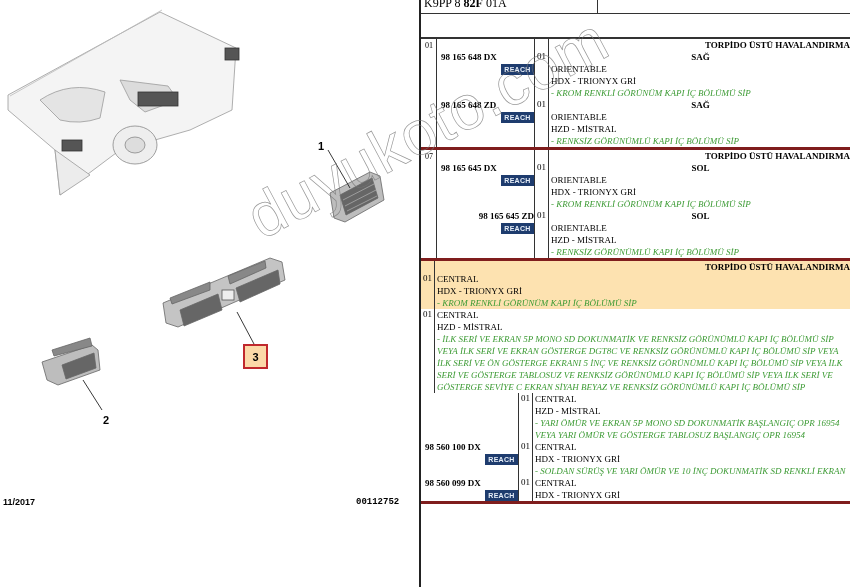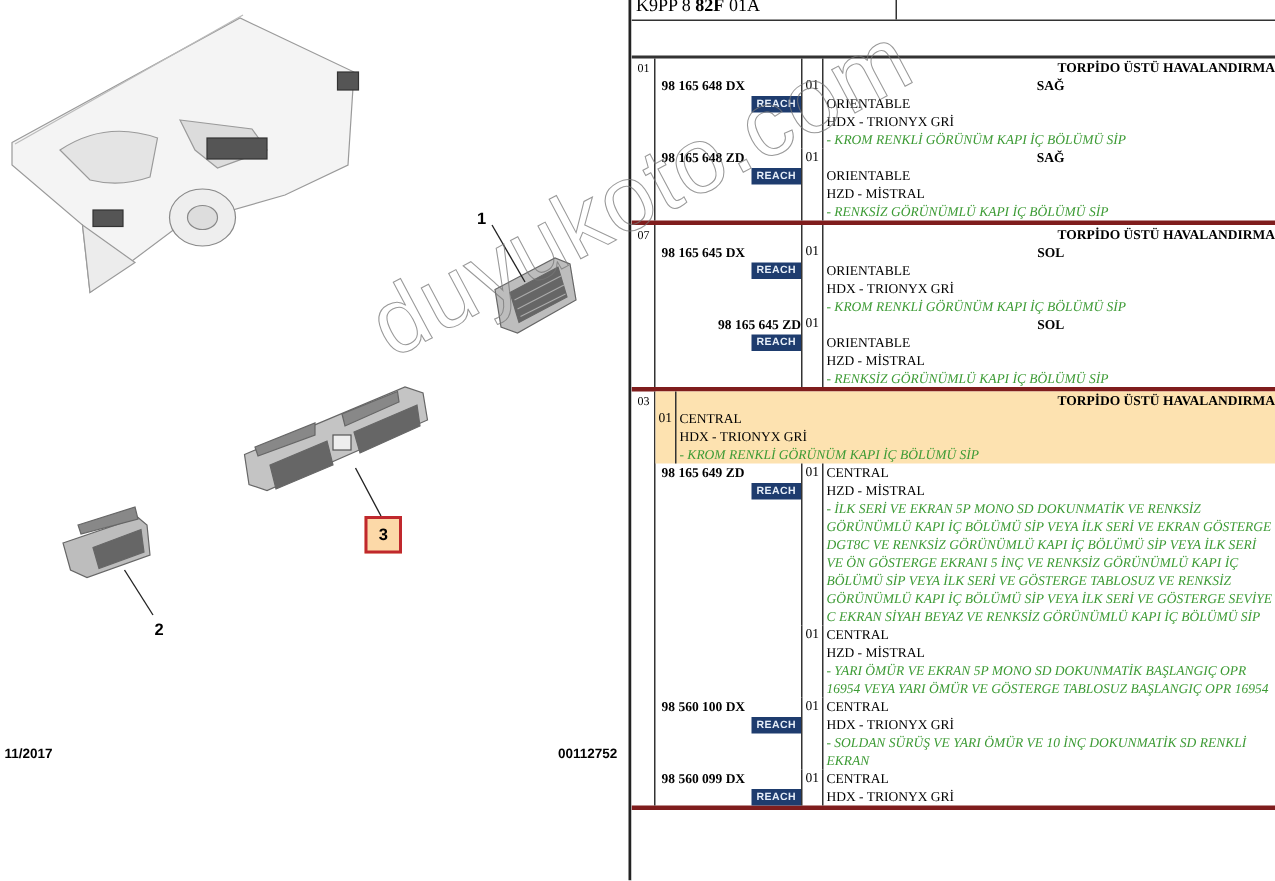--- a/index.html
+++ b/index.html
@@ -20,21 +20,21 @@
     position: absolute; left: 243px; top: 344px; width: 25px; height: 25px;
     border: 2px solid #c0282d; background: #fcd9a8;
     font-family: "Liberation Sans", sans-serif; font-weight: bold; font-size: 11px;
     display: flex; align-items: center; justify-content: center; cursor: pointer;
   }
   .footer-date, .footer-code {
     position: absolute; top: 497px; font-family: "Liberation Sans", sans-serif;
     font-weight: bold; font-size: 9px;
   }
   .footer-date { left: 3px; }
-  .footer-code { left: 372px; }
+  .footer-code { left: 356px; font-family: Liberation Mono, monospace; }
 
   
   .parts {
     position: absolute; left: 421px; top: 0; width: 429px; height: 587px;
     background: #fff; overflow: hidden;
   }
   .hdr {
     height: 14px; display: flex; border-bottom: 1px solid #333;
   }
   .hdr .ref {
@@ -204,38 +204,33 @@
             <div class="col-desc">
               <div class="d-bold">SOL</div>
               <div class="">ORIENTABLE</div>
               <div class="">HZD - MİSTRAL</div>
               <div class="d-green">- RENKSİZ GÖRÜNÜMLÜ KAPI İÇ BÖLÜMÜ SİP</div>
             </div>
           </div>
         </div>
       </div>
       <div class="group">
-        <div class="col-num">03</div>
         <div class="rows">
           <div class="row highlight">
             <div class="col-qty">
               <span style="display: block; margin-top: 12px;">01</span>
             </div>
             <div class="col-desc">
               <div class="d-title">TORPİDO ÜSTÜ HAVALANDIRMA</div>
               <div class="">CENTRAL</div>
               <div class="">HDX - TRIONYX GRİ</div>
               <div class="d-green">- KROM RENKLİ GÖRÜNÜM KAPI İÇ BÖLÜMÜ SİP</div>
             </div>
           </div>
           <div class="row">
-            <div class="col-part">
-              <span class="pn" style="margin-top: 0px;">98 165 649 ZD</span>
-              <span class="reach">REACH</span>
-            </div>
             <div class="col-qty">
               <span style="display: block; margin-top: 0px;">01</span>
             </div>
             <div class="col-desc">
               <div class="">CENTRAL</div>
               <div class="">HZD - MİSTRAL</div>
               <div class="d-green">- İLK SERİ VE EKRAN 5P MONO SD DOKUNMATİK VE RENKSİZ GÖRÜNÜMLÜ KAPI İÇ BÖLÜMÜ SİP VEYA İLK SERİ VE EKRAN GÖSTERGE DGT8C VE RENKSİZ GÖRÜNÜMLÜ KAPI İÇ BÖLÜMÜ SİP VEYA İLK SERİ VE ÖN GÖSTERGE EKRANI 5 İNÇ VE RENKSİZ GÖRÜNÜMLÜ KAPI İÇ BÖLÜMÜ SİP VEYA İLK SERİ VE GÖSTERGE TABLOSUZ VE RENKSİZ GÖRÜNÜMLÜ KAPI İÇ BÖLÜMÜ SİP VEYA İLK SERİ VE GÖSTERGE SEVİYE C EKRAN SİYAH BEYAZ VE RENKSİZ GÖRÜNÜMLÜ KAPI İÇ BÖLÜMÜ SİP</div>
             </div>
           </div>
           <div class="row">

